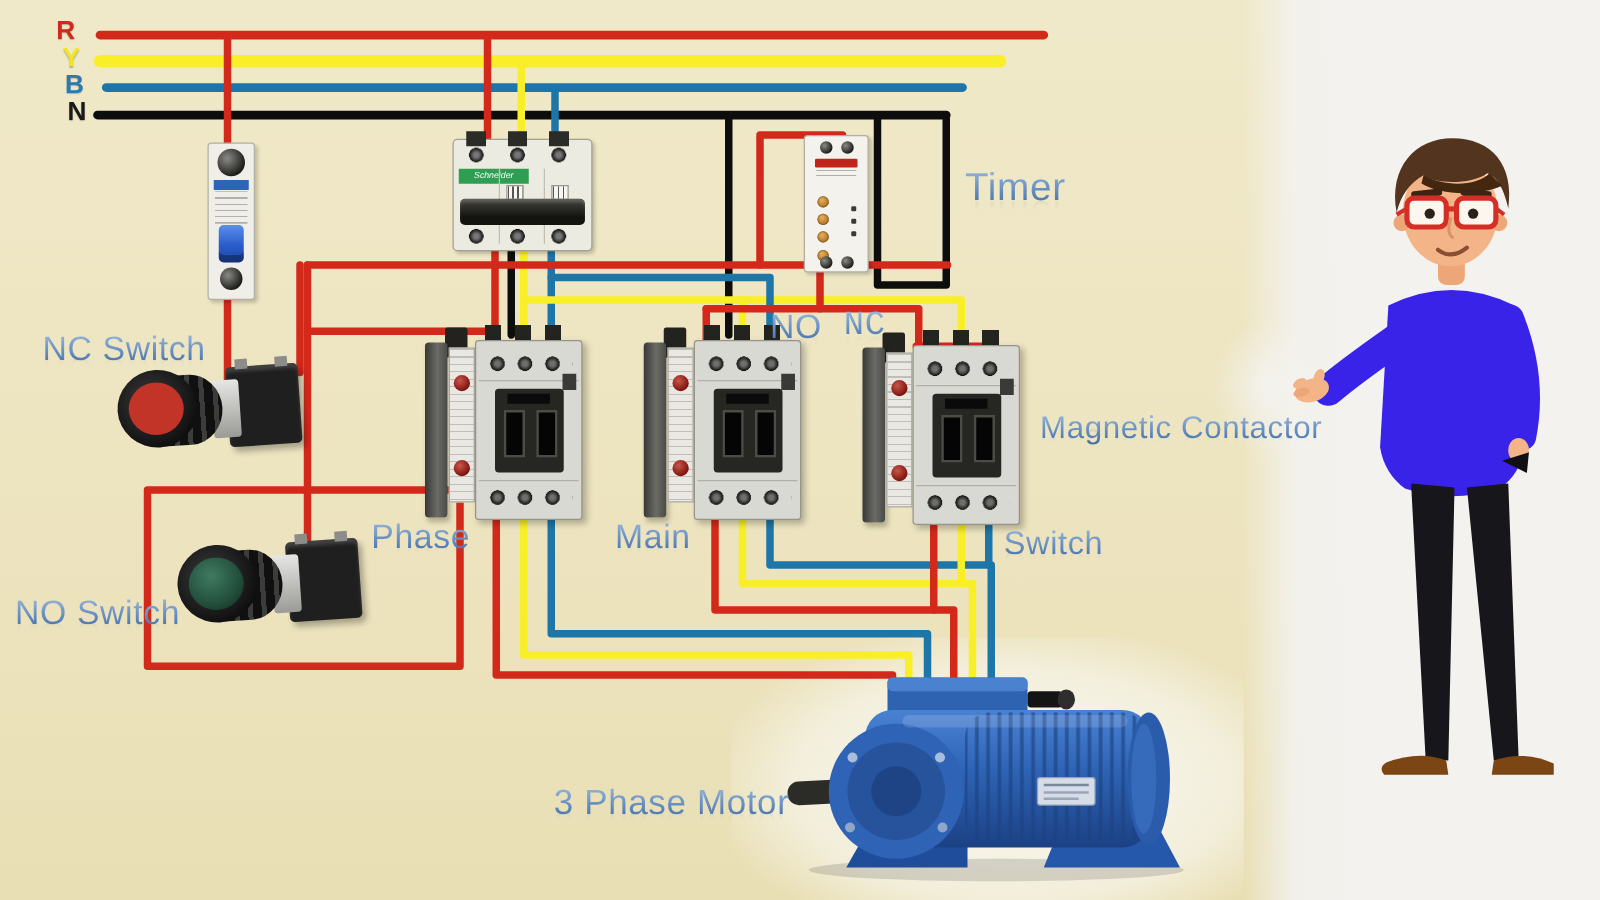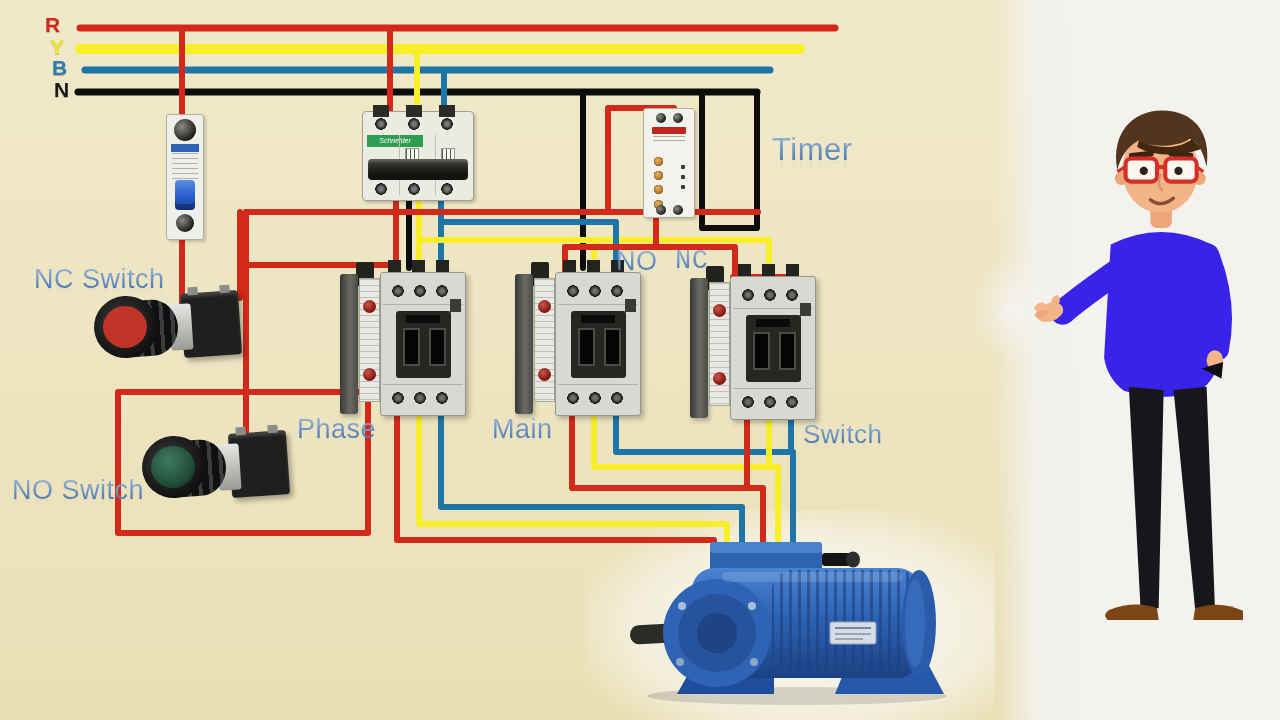--- a/index.html
+++ b/index.html
@@ -384,17 +384,19 @@
       <path d="M100,84 Q96,98 102,102" stroke="#d9946a" stroke-width="3" fill="none" stroke-linecap="round"></path>
       <path d="M88,114 Q101,124 116,112" stroke="#8a4f33" stroke-width="4" fill="none" stroke-linecap="round"></path>
     </svg>
   </div>
 
   <span class="abs wordart lb-ncsw">NC Switch</span>
   <span class="abs wordart lb-nosw">NO Switch</span>
   <span class="abs wordart lb-timer">Timer</span>
   <span class="abs wordart lb-no">NO</span>
   <span class="abs wordart lb-nc">NC</span>
+  <span class="abs wordart lb-mag">Magnetic Contactor</span>
   <span class="abs wordart lb-main">Phase</span>
   <span class="abs wordart lb-delta">Main</span>
   <span class="abs wordart lb-starter">Switch</span>
+  <span class="abs wordart lb-motor">3 Phase Motor</span>
 
 </div>
 
 </body></html>

